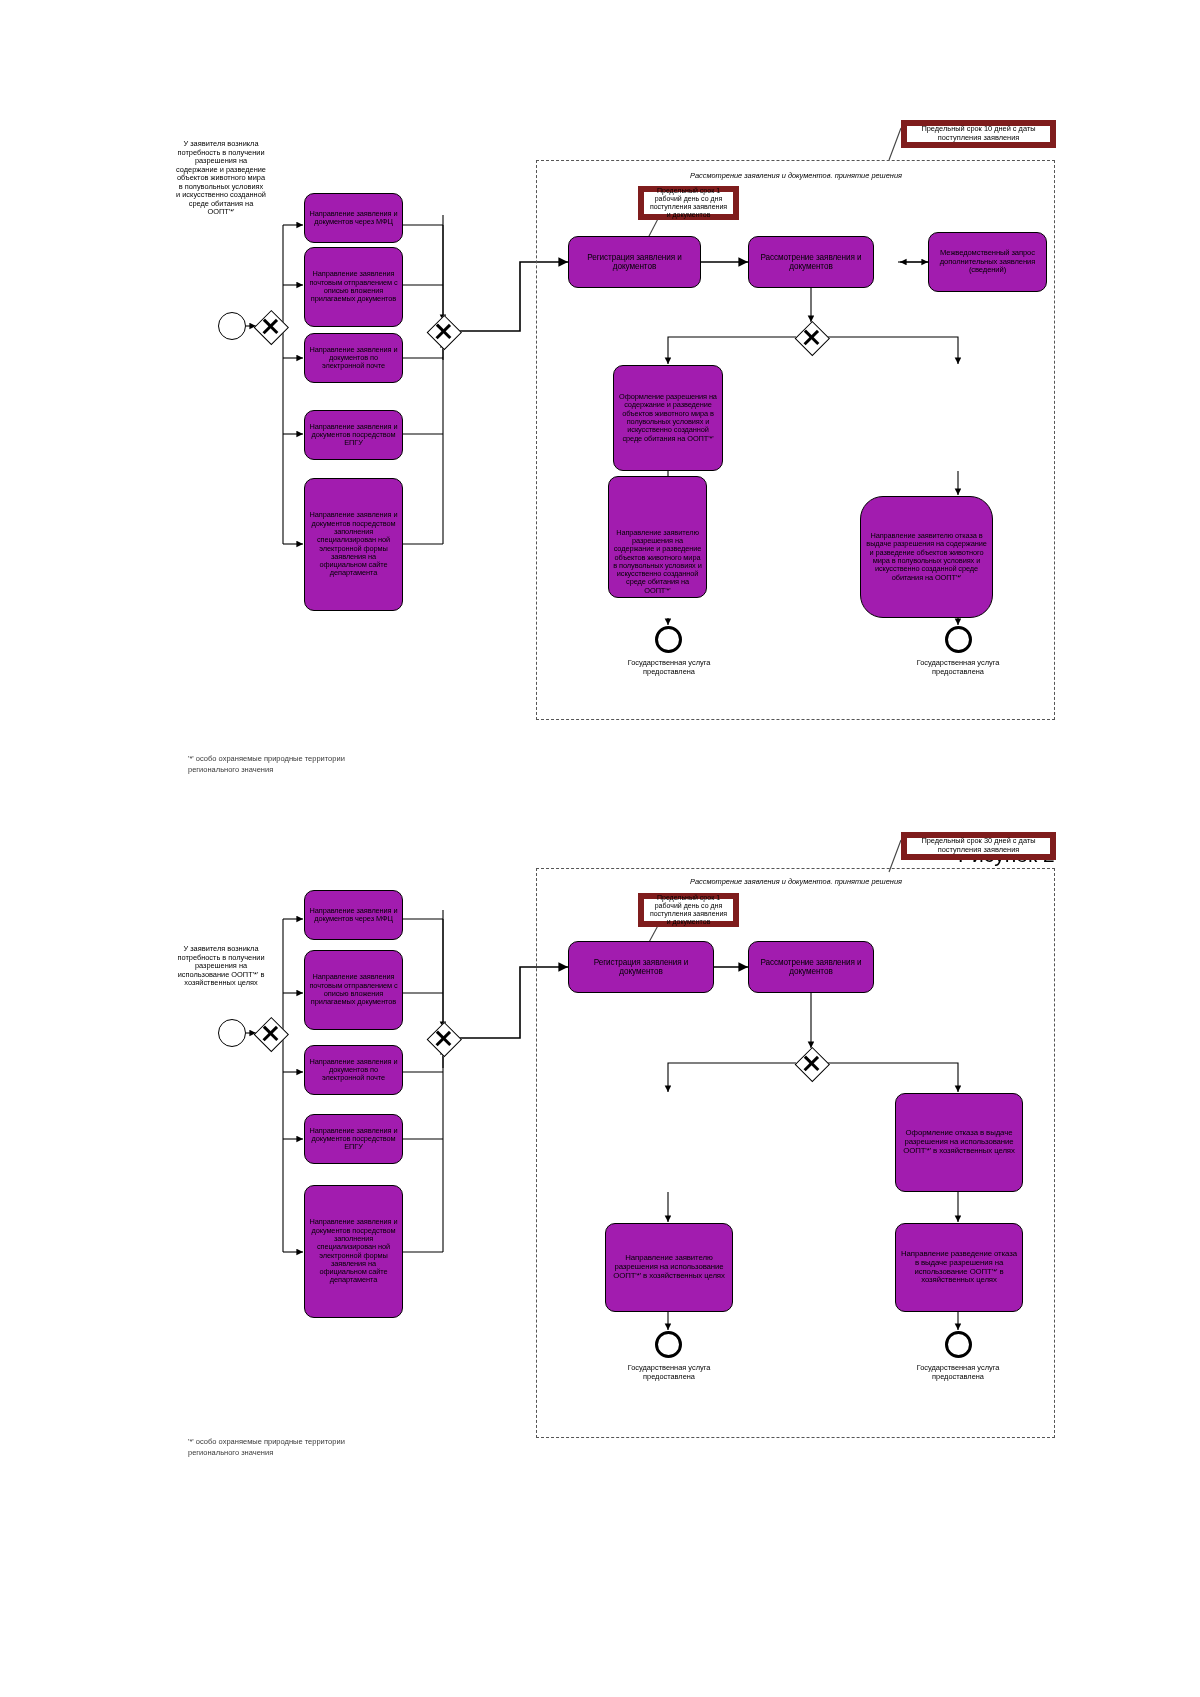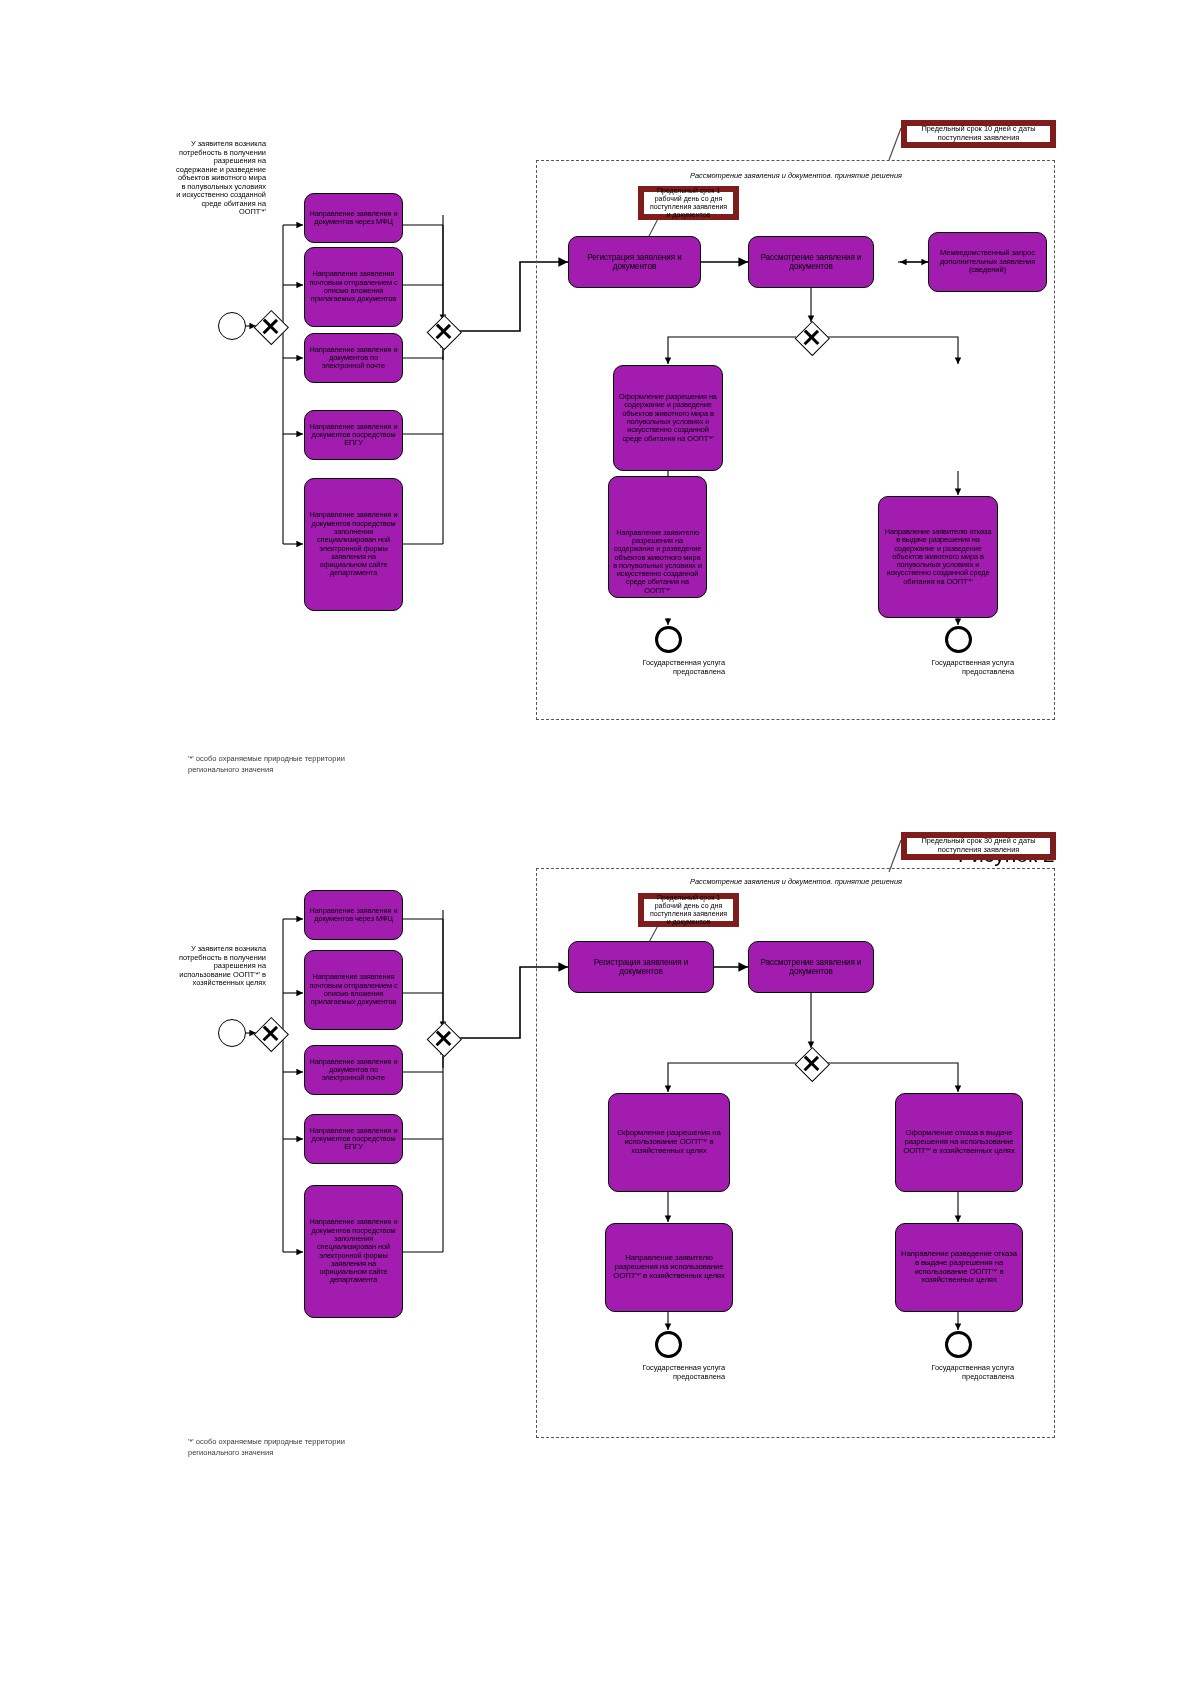--- a/index.html
+++ b/index.html
@@ -54,21 +54,21 @@
     display: flex;
     align-items: center;
     justify-content: center;
     text-align: center;
     line-height: 1.15;
     padding: 2px 3px;
   }
 
   .label-text {
     position: absolute;
-    text-align: right;
+    text-align: center;
     line-height: 1.15;
     color: #000;
   }
 
   
   .start-ev {
     position: absolute;
     box-sizing: border-box;
     border: 1.6px solid #000;
     border-radius: 50%;
@@ -293,21 +293,21 @@
       <div class="x1"></div>
       <div class="x2"></div>
   </div>
 
   <div class="task" style="left:613px; top:365px; width:110px; height:106px; font-size:7.4px;">
     <span>Оформление разрешения на содержание и разведение объектов животного мира в полувольных условиях и искусственно созданной среде обитания на ООПТ'*'</span>
   </div>
   <div class="task" style="left:608px; top:476px; width:99px; height:122px; font-size:7.4px;align-items:flex-end;">
     <span>Направление заявителю разрешения на содержание и разведение объектов животного мира в полувольных условиях и искусственно созданной среде обитания на ООПТ'*'</span>
   </div>
-  <div class="task" style="left:878px; top:496px; width:120px; height:122px; font-size:7.4px;">
+  <div class="task" style="left:860px; top:496px; width:133px; height:122px; font-size:7.4px;border-radius:23px;">
     <span>Направление заявителю отказа в выдаче разрешения на содержание и разведение объектов животного мира в полувольных условиях и искусственно созданной среде обитания на ООПТ'*'</span>
   </div>
 
   <div class="end-ev" style="left:655px; top:626px; width:27px; height:27px;"></div>
   <div class="label-text" style="left:613px; top:659px; width:112px; font-size:7.4px;">Государственная услуга предоставлена</div>
 
   <div class="end-ev" style="left:945px; top:626px; width:27px; height:27px;"></div>
   <div class="label-text" style="left:902px; top:659px; width:112px; font-size:7.4px;">Государственная услуга предоставлена</div>
 
   <div class="footnote" style="left:188px; top:754px; width:200px;">'*' особо охраняемые природные территории регионального значения</div>
@@ -364,23 +364,20 @@
   <div class="task" style="left:748px; top:941px; width:126px; height:52px; font-size:8.2px;">
     <span>Рассмотрение заявления и документов</span>
   </div>
 
   <div class="gw" style="left:795px; top:1047px; width:32px; height:32px;">
     <div class="dia"></div>
       <div class="x1"></div>
       <div class="x2"></div>
   </div>
 
-  <div class="task" style="left:608px; top:1093px; width:122px; height:99px; font-size:7.8px;">
-    <span>Оформление разрешения на использование ООПТ'*' в хозяйственных целях</span>
-  </div>
   <div class="task" style="left:605px; top:1223px; width:128px; height:89px; font-size:7.8px;">
     <span>Направление заявителю разрешения на использование ООПТ'*' в хозяйственных целях</span>
   </div>
   <div class="task" style="left:895px; top:1093px; width:128px; height:99px; font-size:7.8px;">
     <span>Оформление отказа в выдаче разрешения на использование ООПТ'*' в хозяйственных целях</span>
   </div>
   <div class="task" style="left:895px; top:1223px; width:128px; height:89px; font-size:7.8px;">
     <span>Направление разведение отказа в выдаче разрешения на использование ООПТ'*' в хозяйственных целях</span>
   </div>
 

